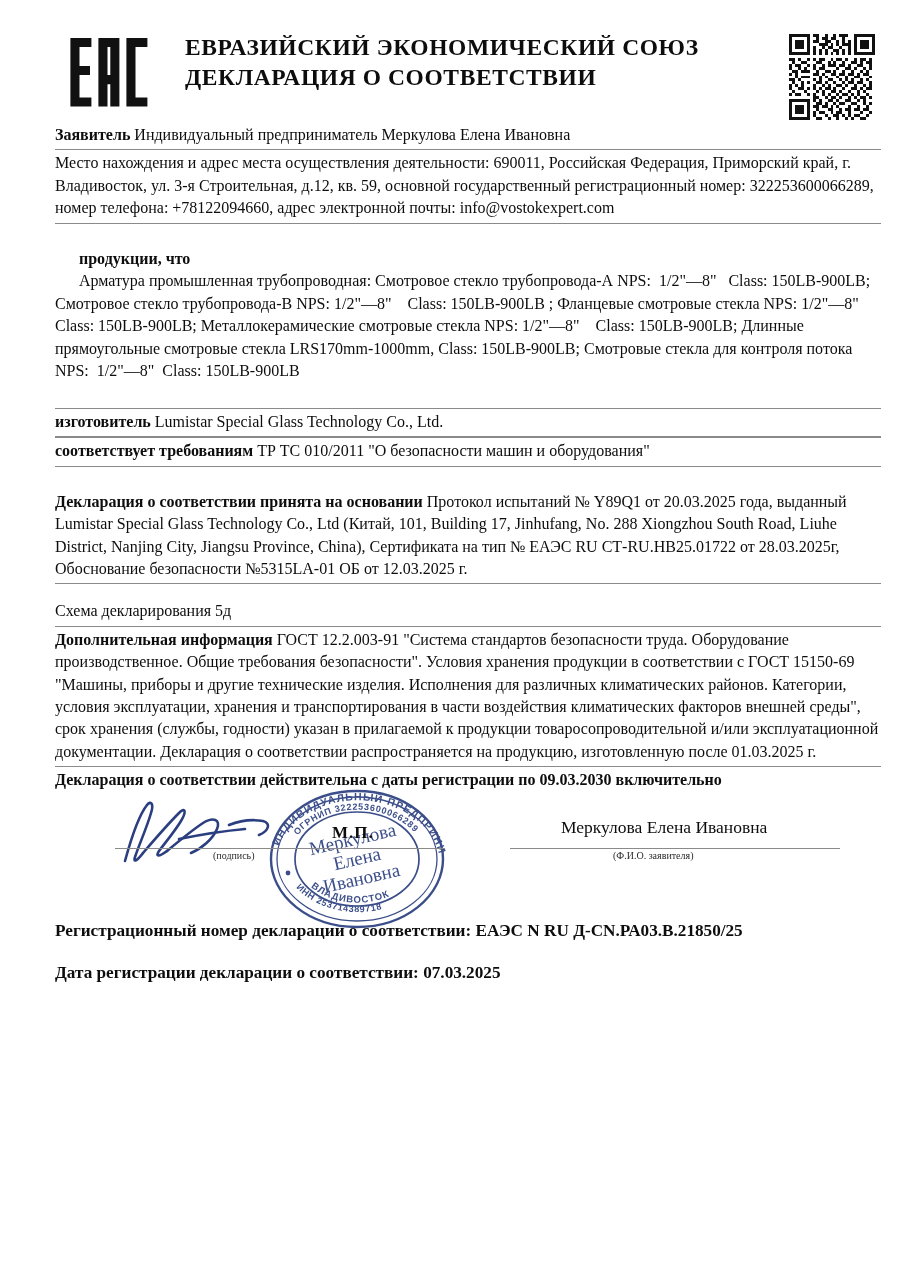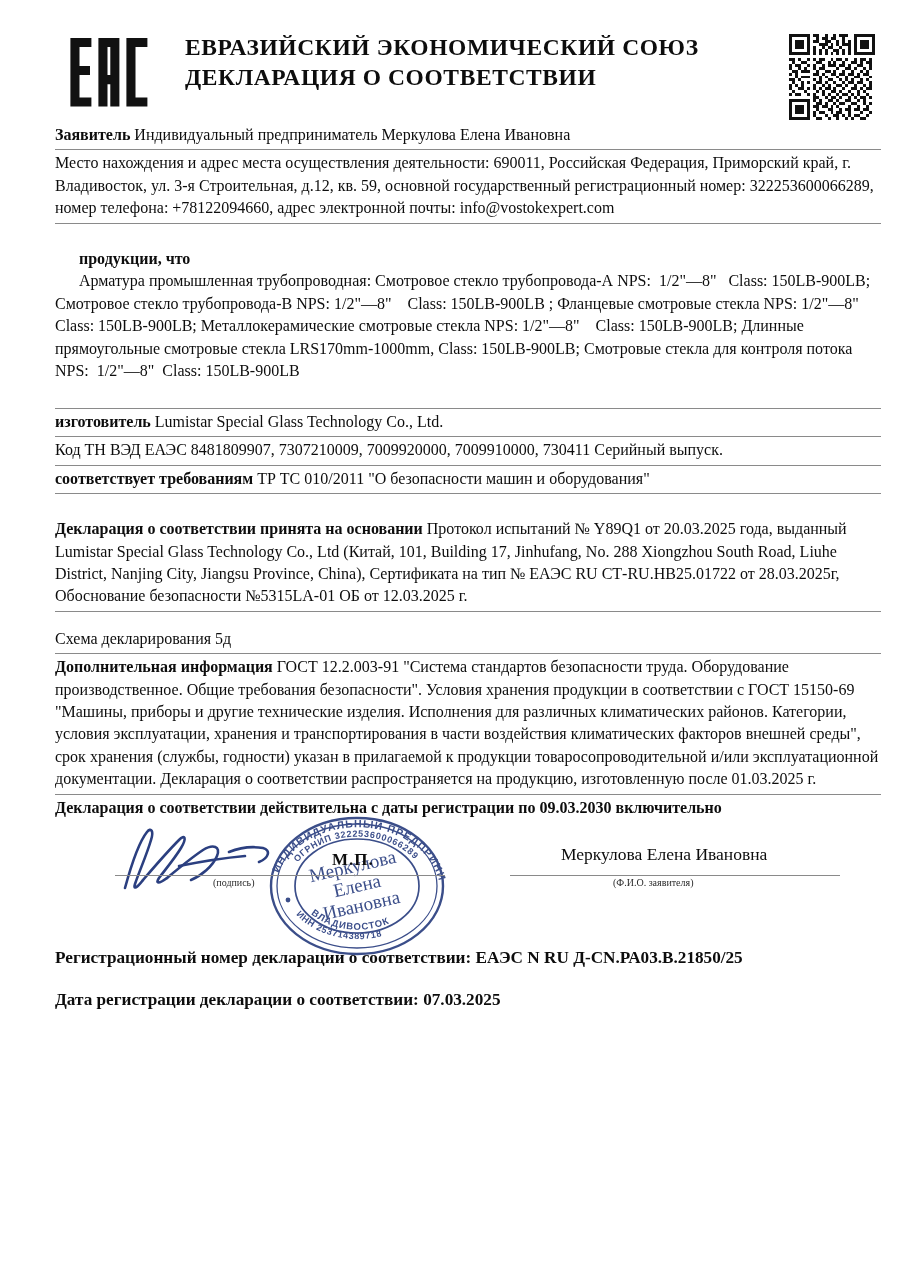--- a/index.html
+++ b/index.html
@@ -416,21 +416,20 @@
     </div>
     <div class="hr"></div>
 
     <div class="row">
       <b class="lbl">изготовитель</b>
       <span>Lumistar Special Glass Technology Co., Ltd.</span>
     </div>
 
     <div class="hr"></div>
 
-    <div class="row">Код ТН ВЭД ЕАЭС 8481809907, 7307210009, 7009920000, 7009910000, 730411 Серийный выпуск.</div>
     <div class="hr"></div>
 
     <div class="row">
       <b class="lbl">соответствует требованиям</b>
       <span>ТР ТС 010/2011 "О безопасности машин и оборудования"</span>
     </div>
     <div class="hr"></div>
 
     <div class="gap-md"></div>
 

